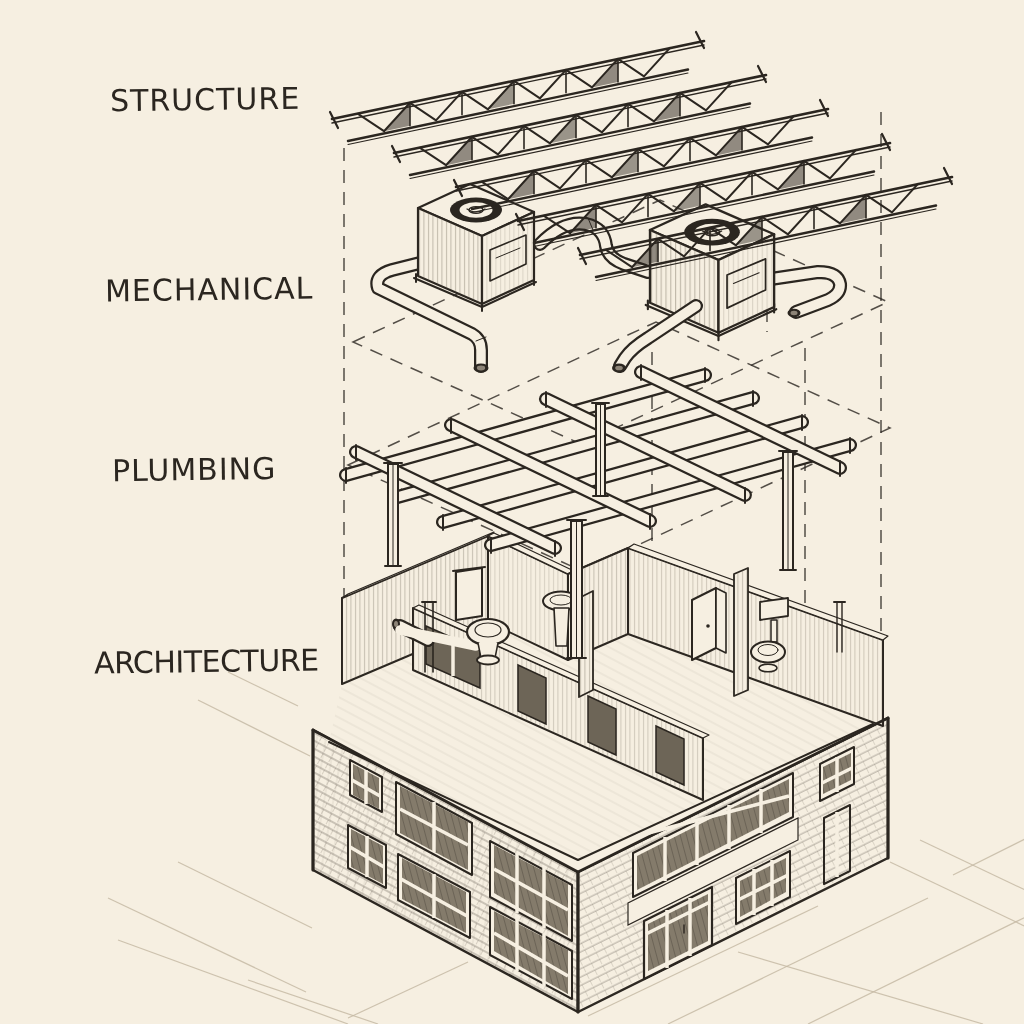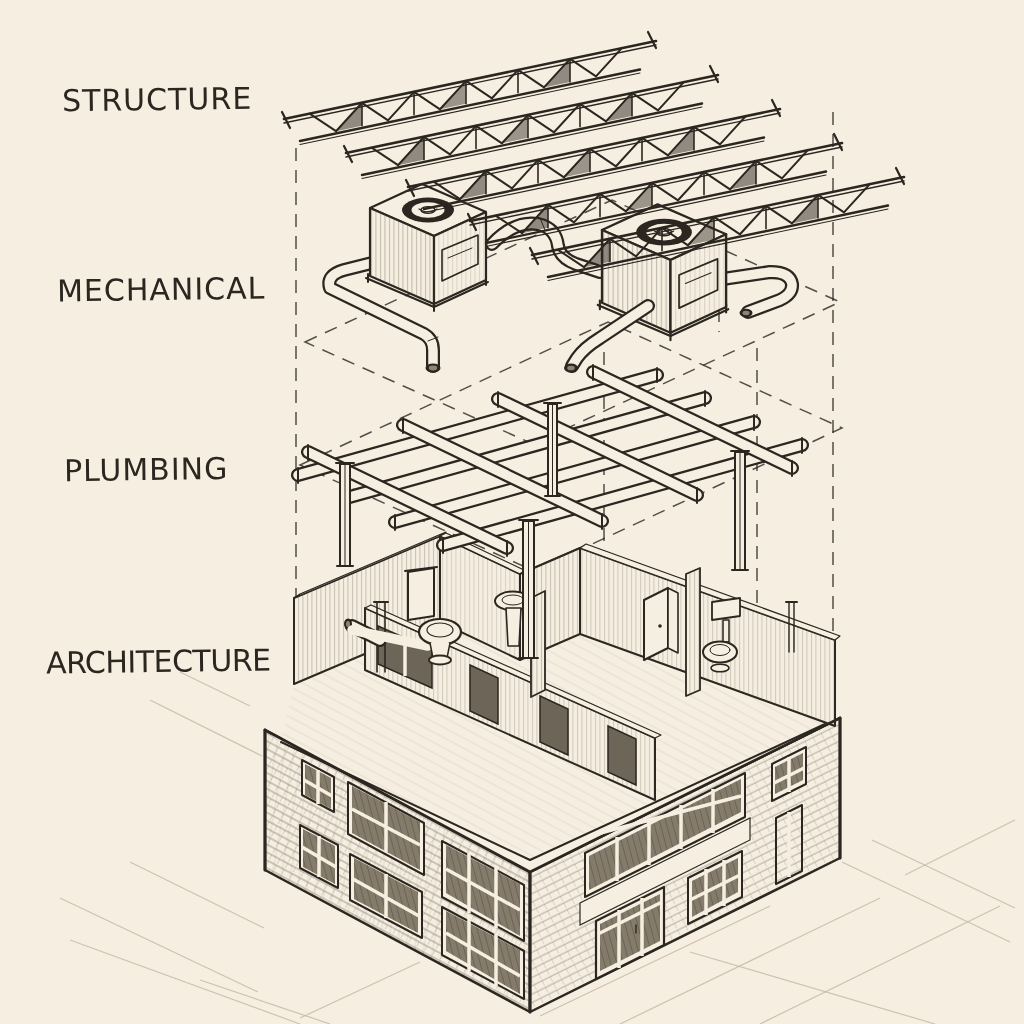--- a/index.html
+++ b/index.html
@@ -1,21 +1,21 @@
 <!DOCTYPE html>
 <html style="--paper: #f6efe1; --ink: #2b2620; --pencil: #c6baa5; --glass: #847b6b; --hatch: #57503f; --opening: #6d6557;"><head>
 <meta charset="utf-8">
 <style>
   html,body{margin:0;padding:0;}
   body{
     width:1024px;height:1024px;position:relative;overflow:hidden;
     background:var(--paper,#f6efe1);
     font-family:"DejaVu Sans",sans-serif;
   }
-  .stage{position:absolute;inset:0;}
+  .stage{position:absolute;inset:0;margin-left:48px;}
   .label{
     position:absolute;
     font-family:"DejaVu Sans",sans-serif;
     font-size:30px;color:var(--ink,#2b2620);
     letter-spacing:1px;transform:rotate(-0.8deg);
     white-space:nowrap;
   }
   svg{position:absolute;left:0;top:0;}
   .ink{stroke:var(--ink,#2b2620);fill:none;stroke-linecap:round;stroke-linejoin:round;}
   .fillp{fill:var(--paper,#f6efe1);}

